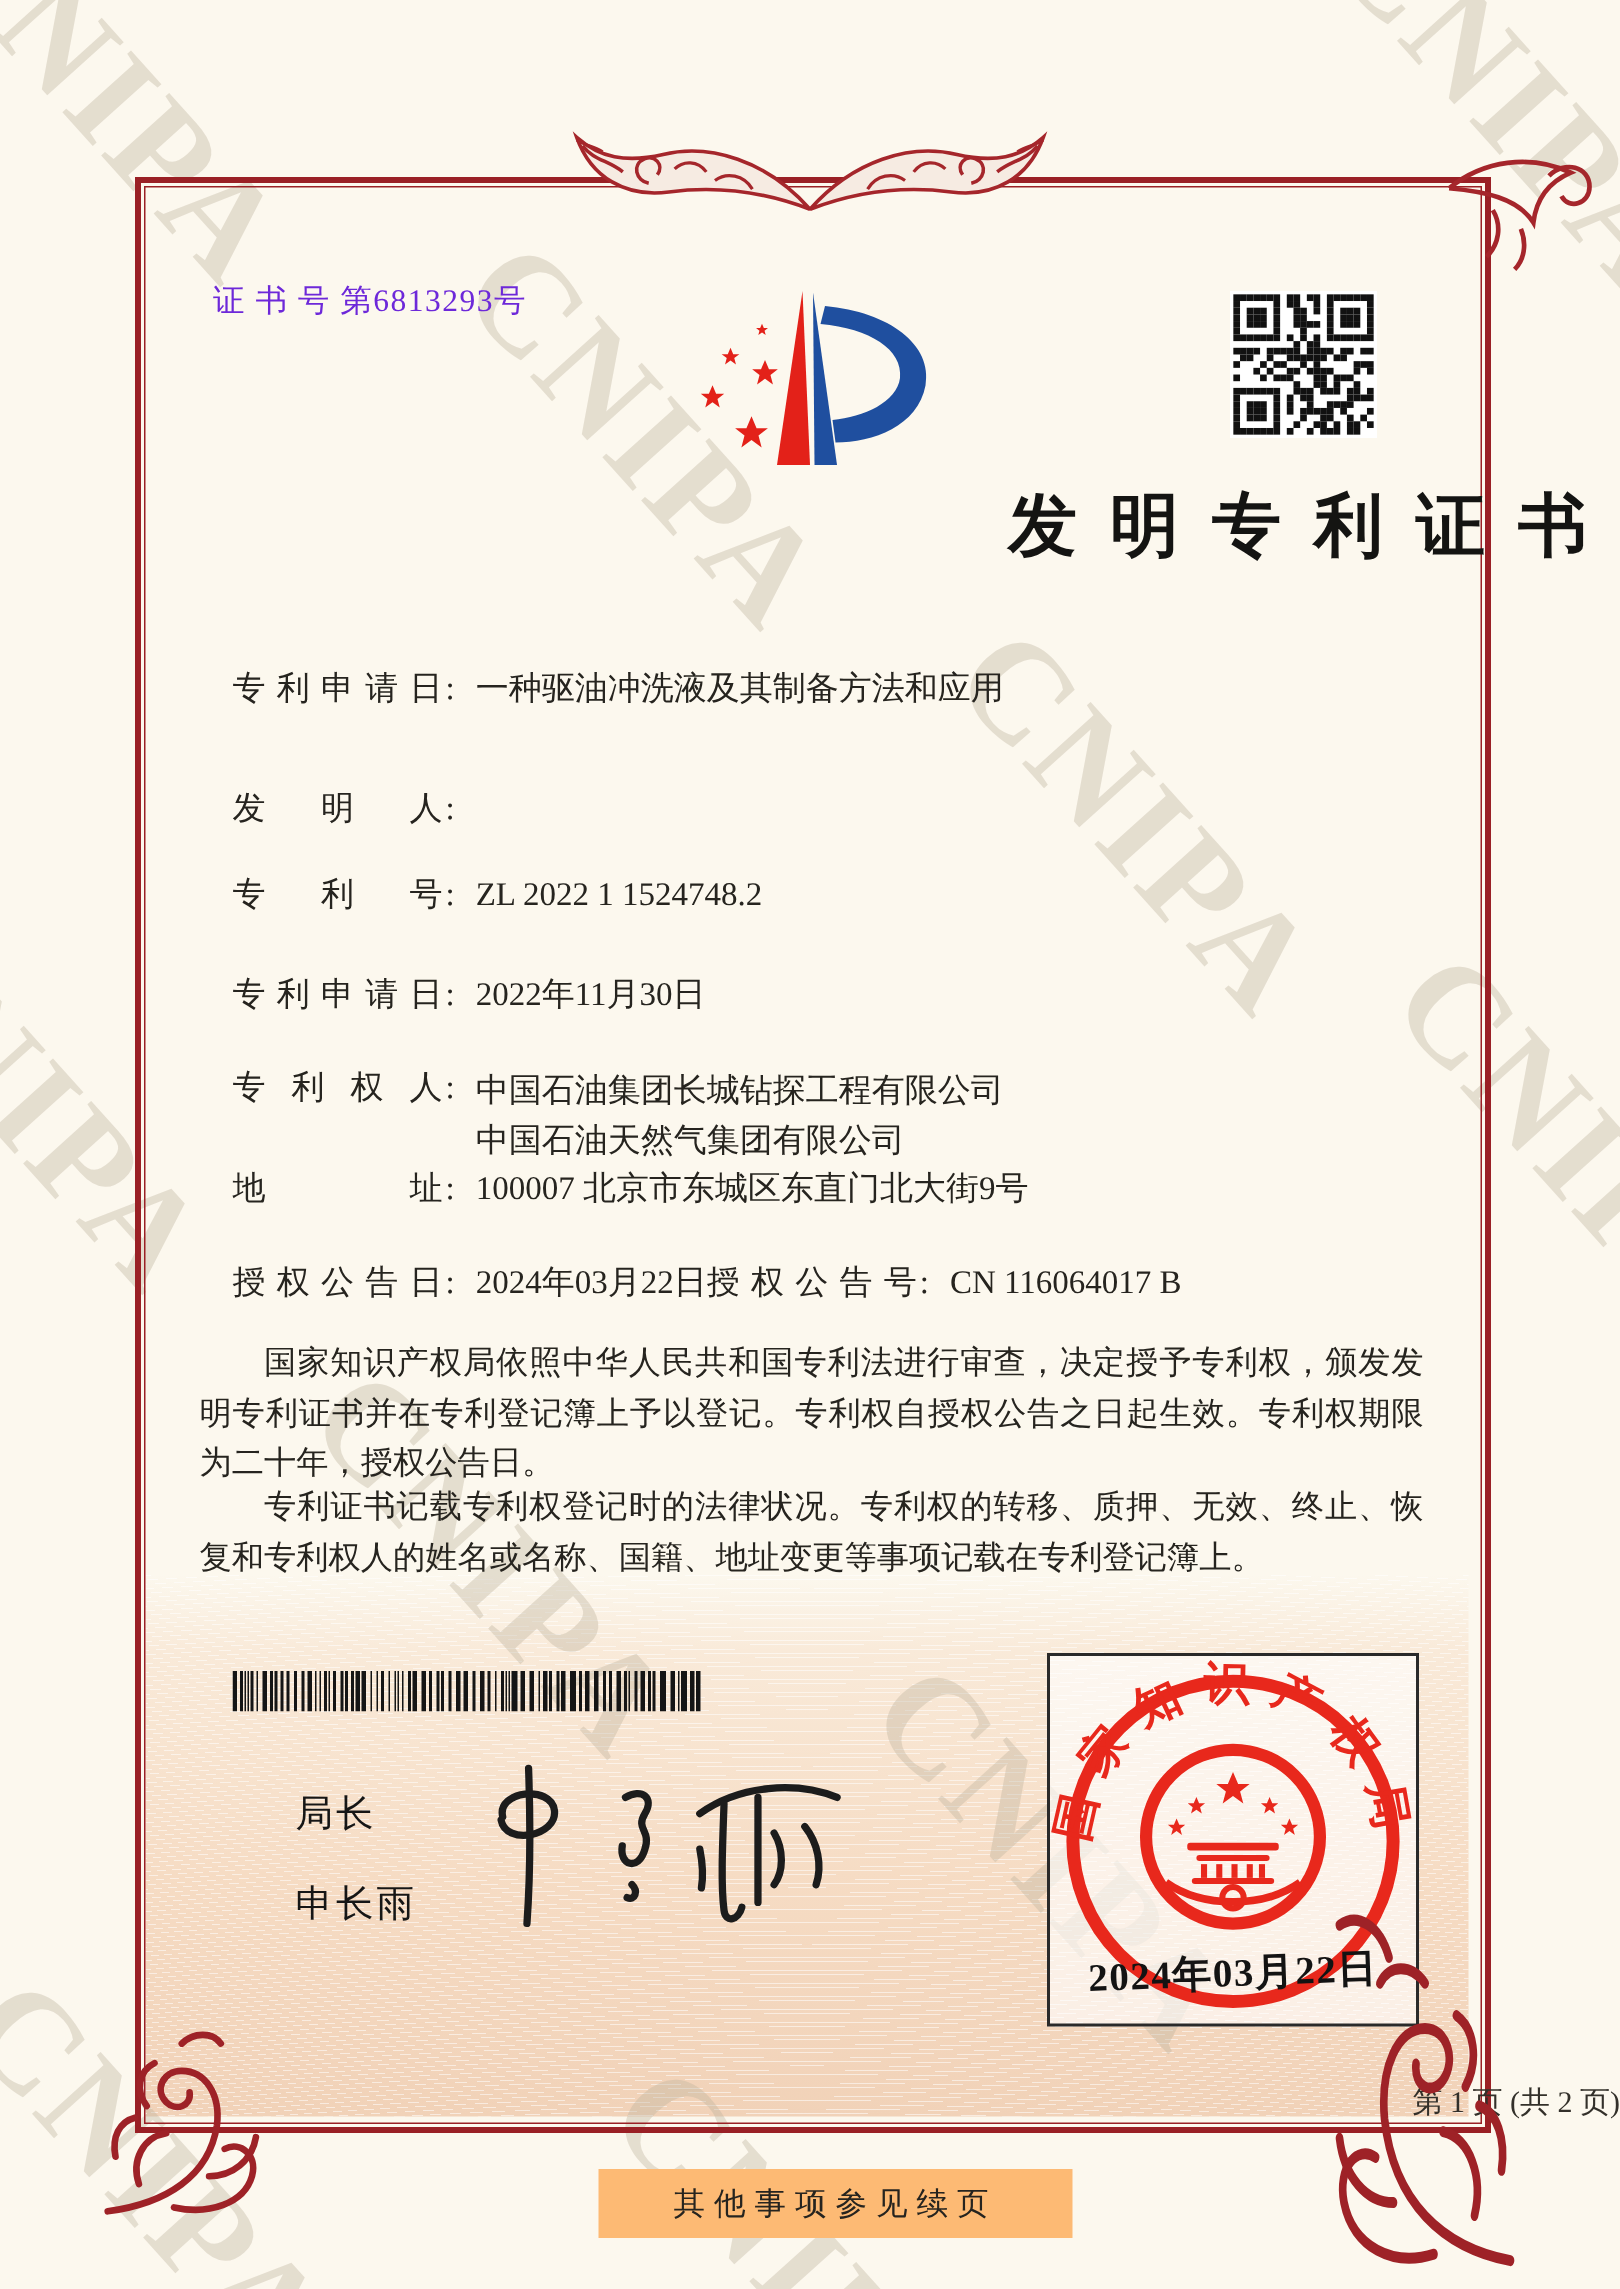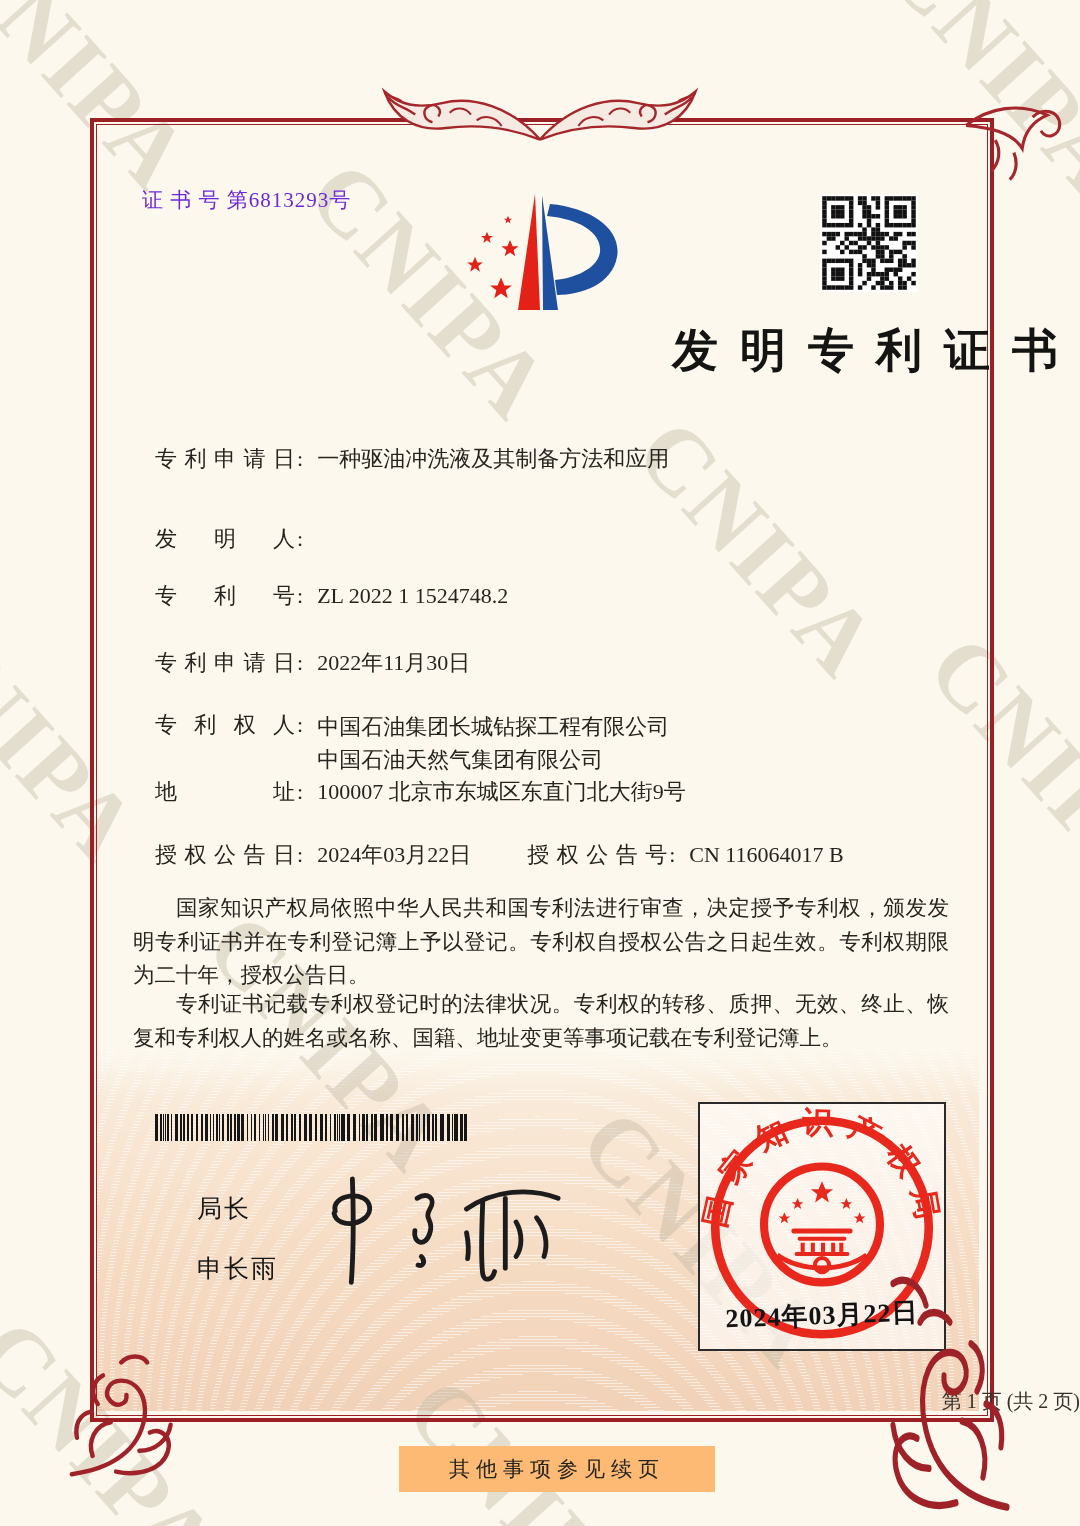--- a/index.html
+++ b/index.html
@@ -25,21 +25,21 @@
   .abs{position:absolute;z-index:3;}
   .cert-no{left:142px;top:186px;font-size:21px;color:#6d28d9;letter-spacing:1px;}
   .title{left:0;width:1080px;top:320px;text-align:right;font-size:46px;font-weight:600;
          color:#141412;letter-spacing:22px;text-indent:22px;}
 
   .row{left:155px;display:flex;align-items:flex-start;font-size:22px;color:#26241f;line-height:30px;}
   .lbl{display:inline-block;width:140px;text-align:justify;text-align-last:justify;}
   .colon{margin-left:2px;}
   .val{margin-left:14px;white-space:nowrap;}
   .val .vline{line-height:33px;}
-  .grp2{display:flex;margin-left:56px;}
+  .grp2{display:flex;}
   .grp2 .lbl{width:140px;}
 
   .para{left:133px;width:816px;font-size:21.5px;line-height:33.5px;color:#26241f;
         text-align:justify;text-indent:2em;}
 
   .barcode-wrap{left:155px;top:1114px;width:316px;height:27px;}
   .signer{left:157px;font-size:25px;font-family:"Liberation Sans","DejaVu Sans",sans-serif;
           color:#161616;font-weight:500;letter-spacing:2px;margin-left:40px;}
   .sig{left:305px;top:1166px;}
 

